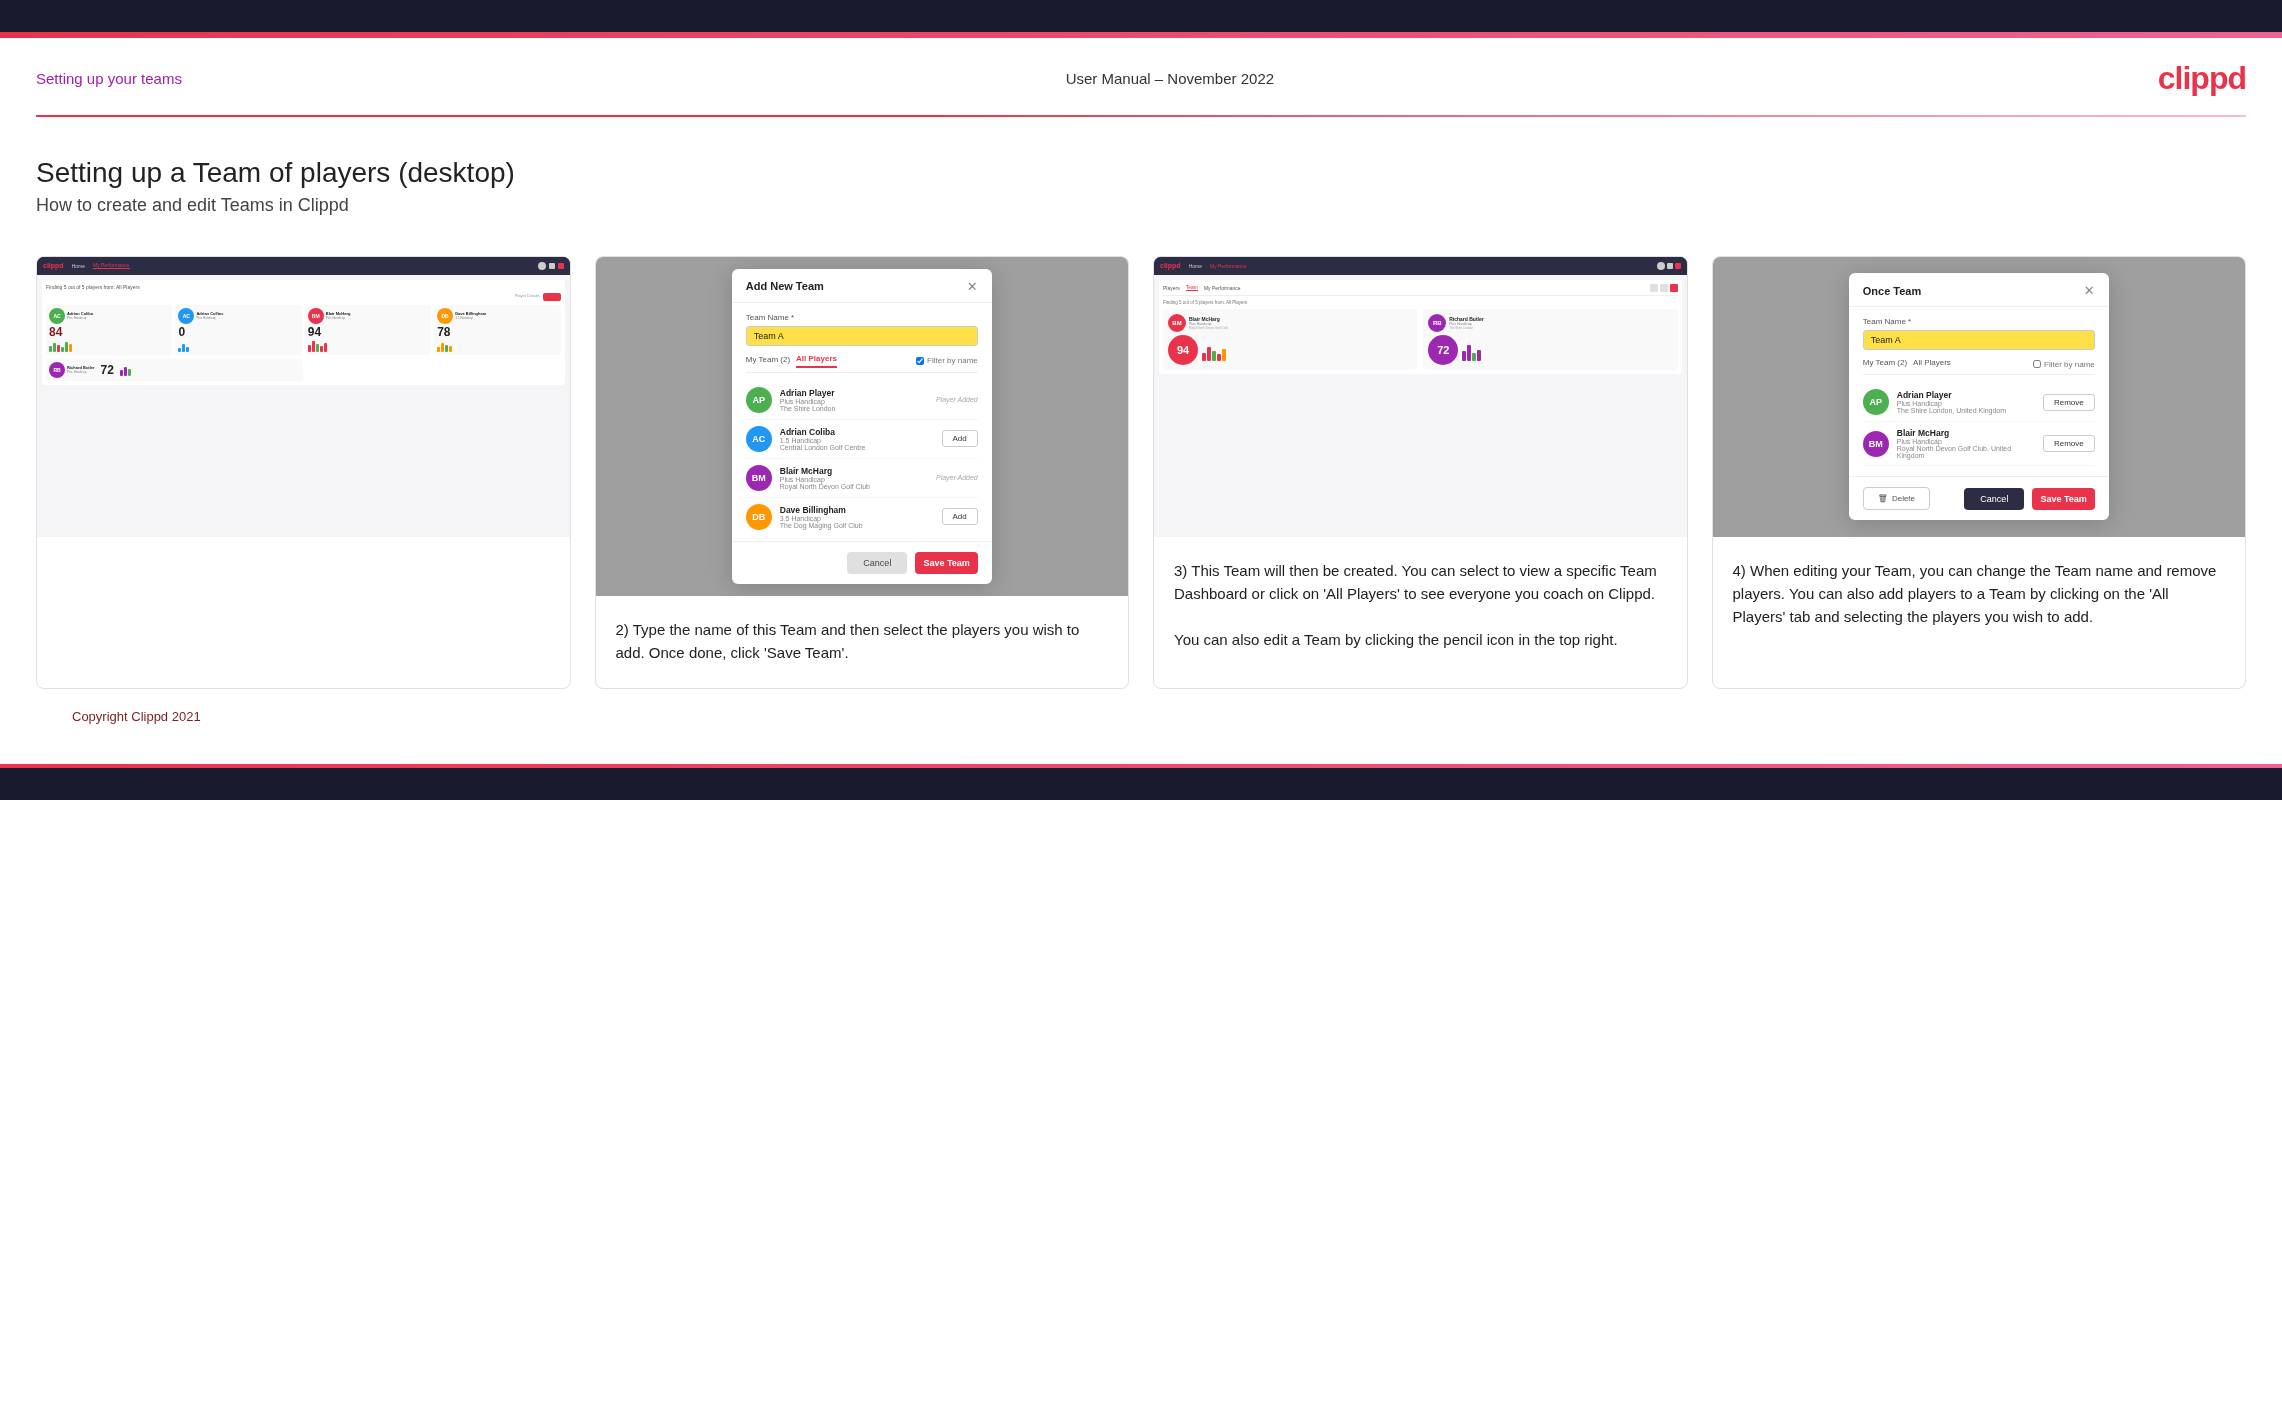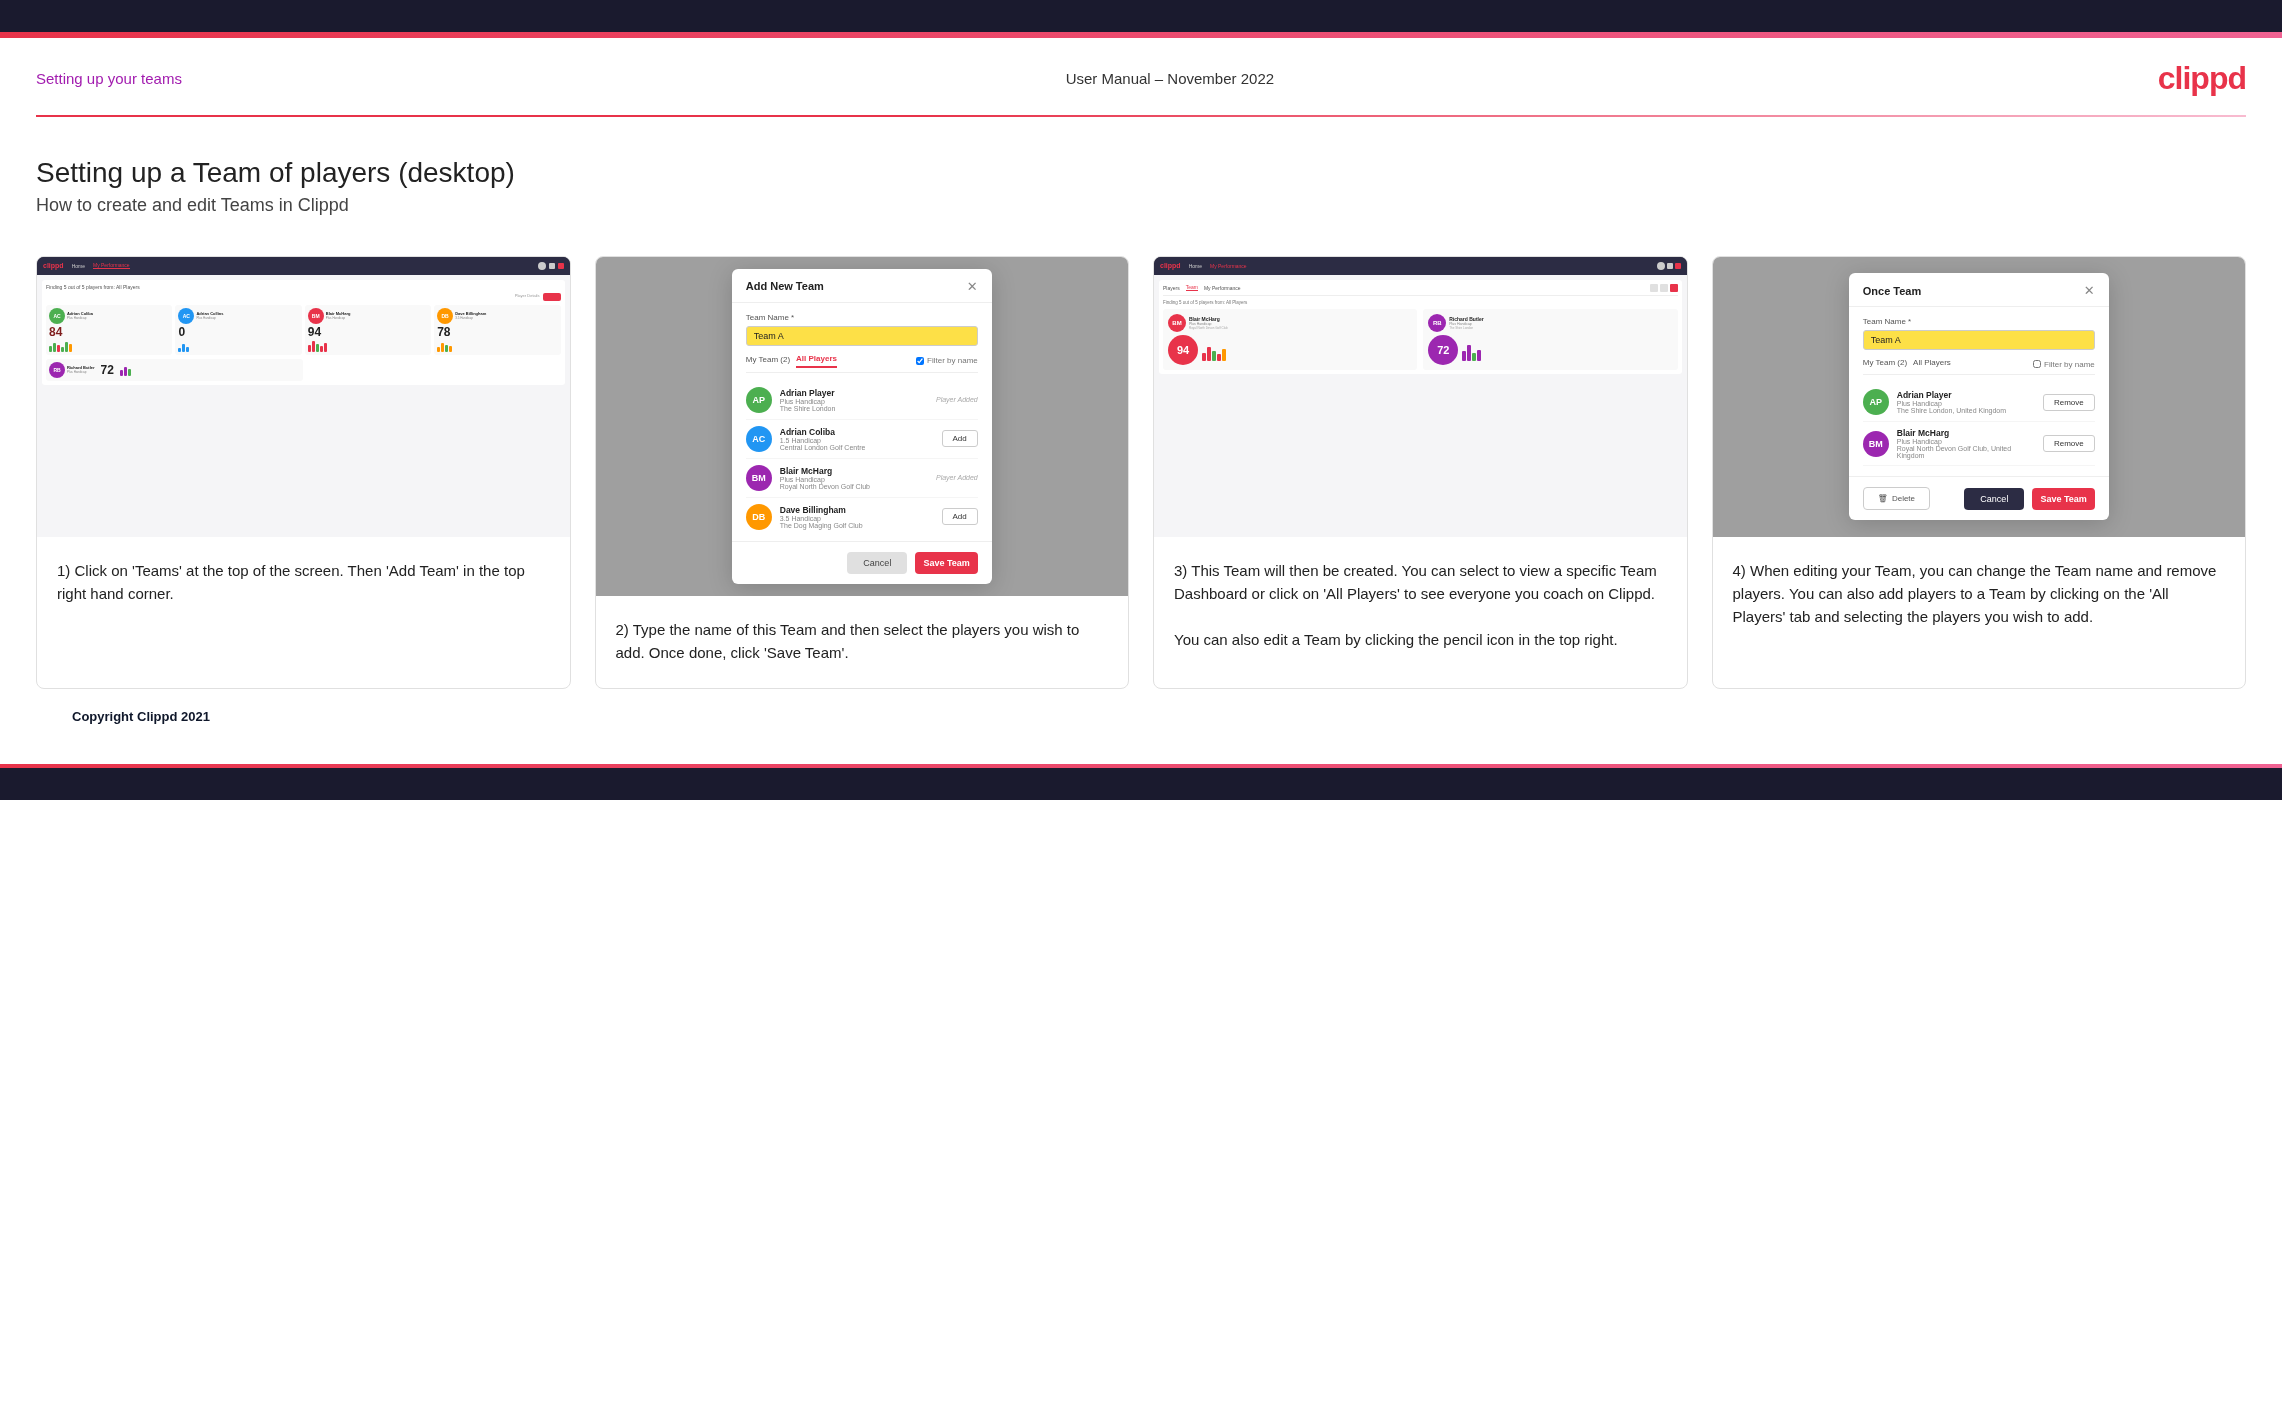--- a/index.html
+++ b/index.html
@@ -358,22 +358,21 @@
     }
     .edit-footer-right {
       display: flex;
       gap: 8px;
       margin-left: auto;
     }
 
     .footer-copyright {
       padding: 20px 36px;
       font-size: 13px;
-      color: #0f172a;
-      font-weight: bold;
+      color: #7f1d1d;
     }
     .bottom-bar {
       background: #1a1a2e;
       height: 32px;
     }
     .bottom-accent {
       height: 4px;
       background: linear-gradient(to right, #e8334a, #f06292);
     }
 
@@ -508,21 +507,20 @@
                 <div style="display:flex;gap:1px;align-items:flex-end;height:12px;margin-left:4px;">
                   <div style="width:3px;height:6px;background:#9c27b0;border-radius:1px;"></div>
                   <div style="width:3px;height:9px;background:#9c27b0;border-radius:1px;"></div>
                   <div style="width:3px;height:7px;background:#4caf50;border-radius:1px;"></div>
                 </div>
               </div>
             </div>
           </div>
         </div>
       </div>
-      <div class="card-text">1) Click on 'Teams' at the top of the screen. Then 'Add Team' in the top right hand corner.</div>
     </div>
 
     <div class="card">
       <div class="card-screenshot">
         <div class="ss2">
           <div class="modal-box">
             <div class="modal-header">
               <span class="modal-title">Add New Team</span>
               <span class="modal-close">✕</span>
             </div>

